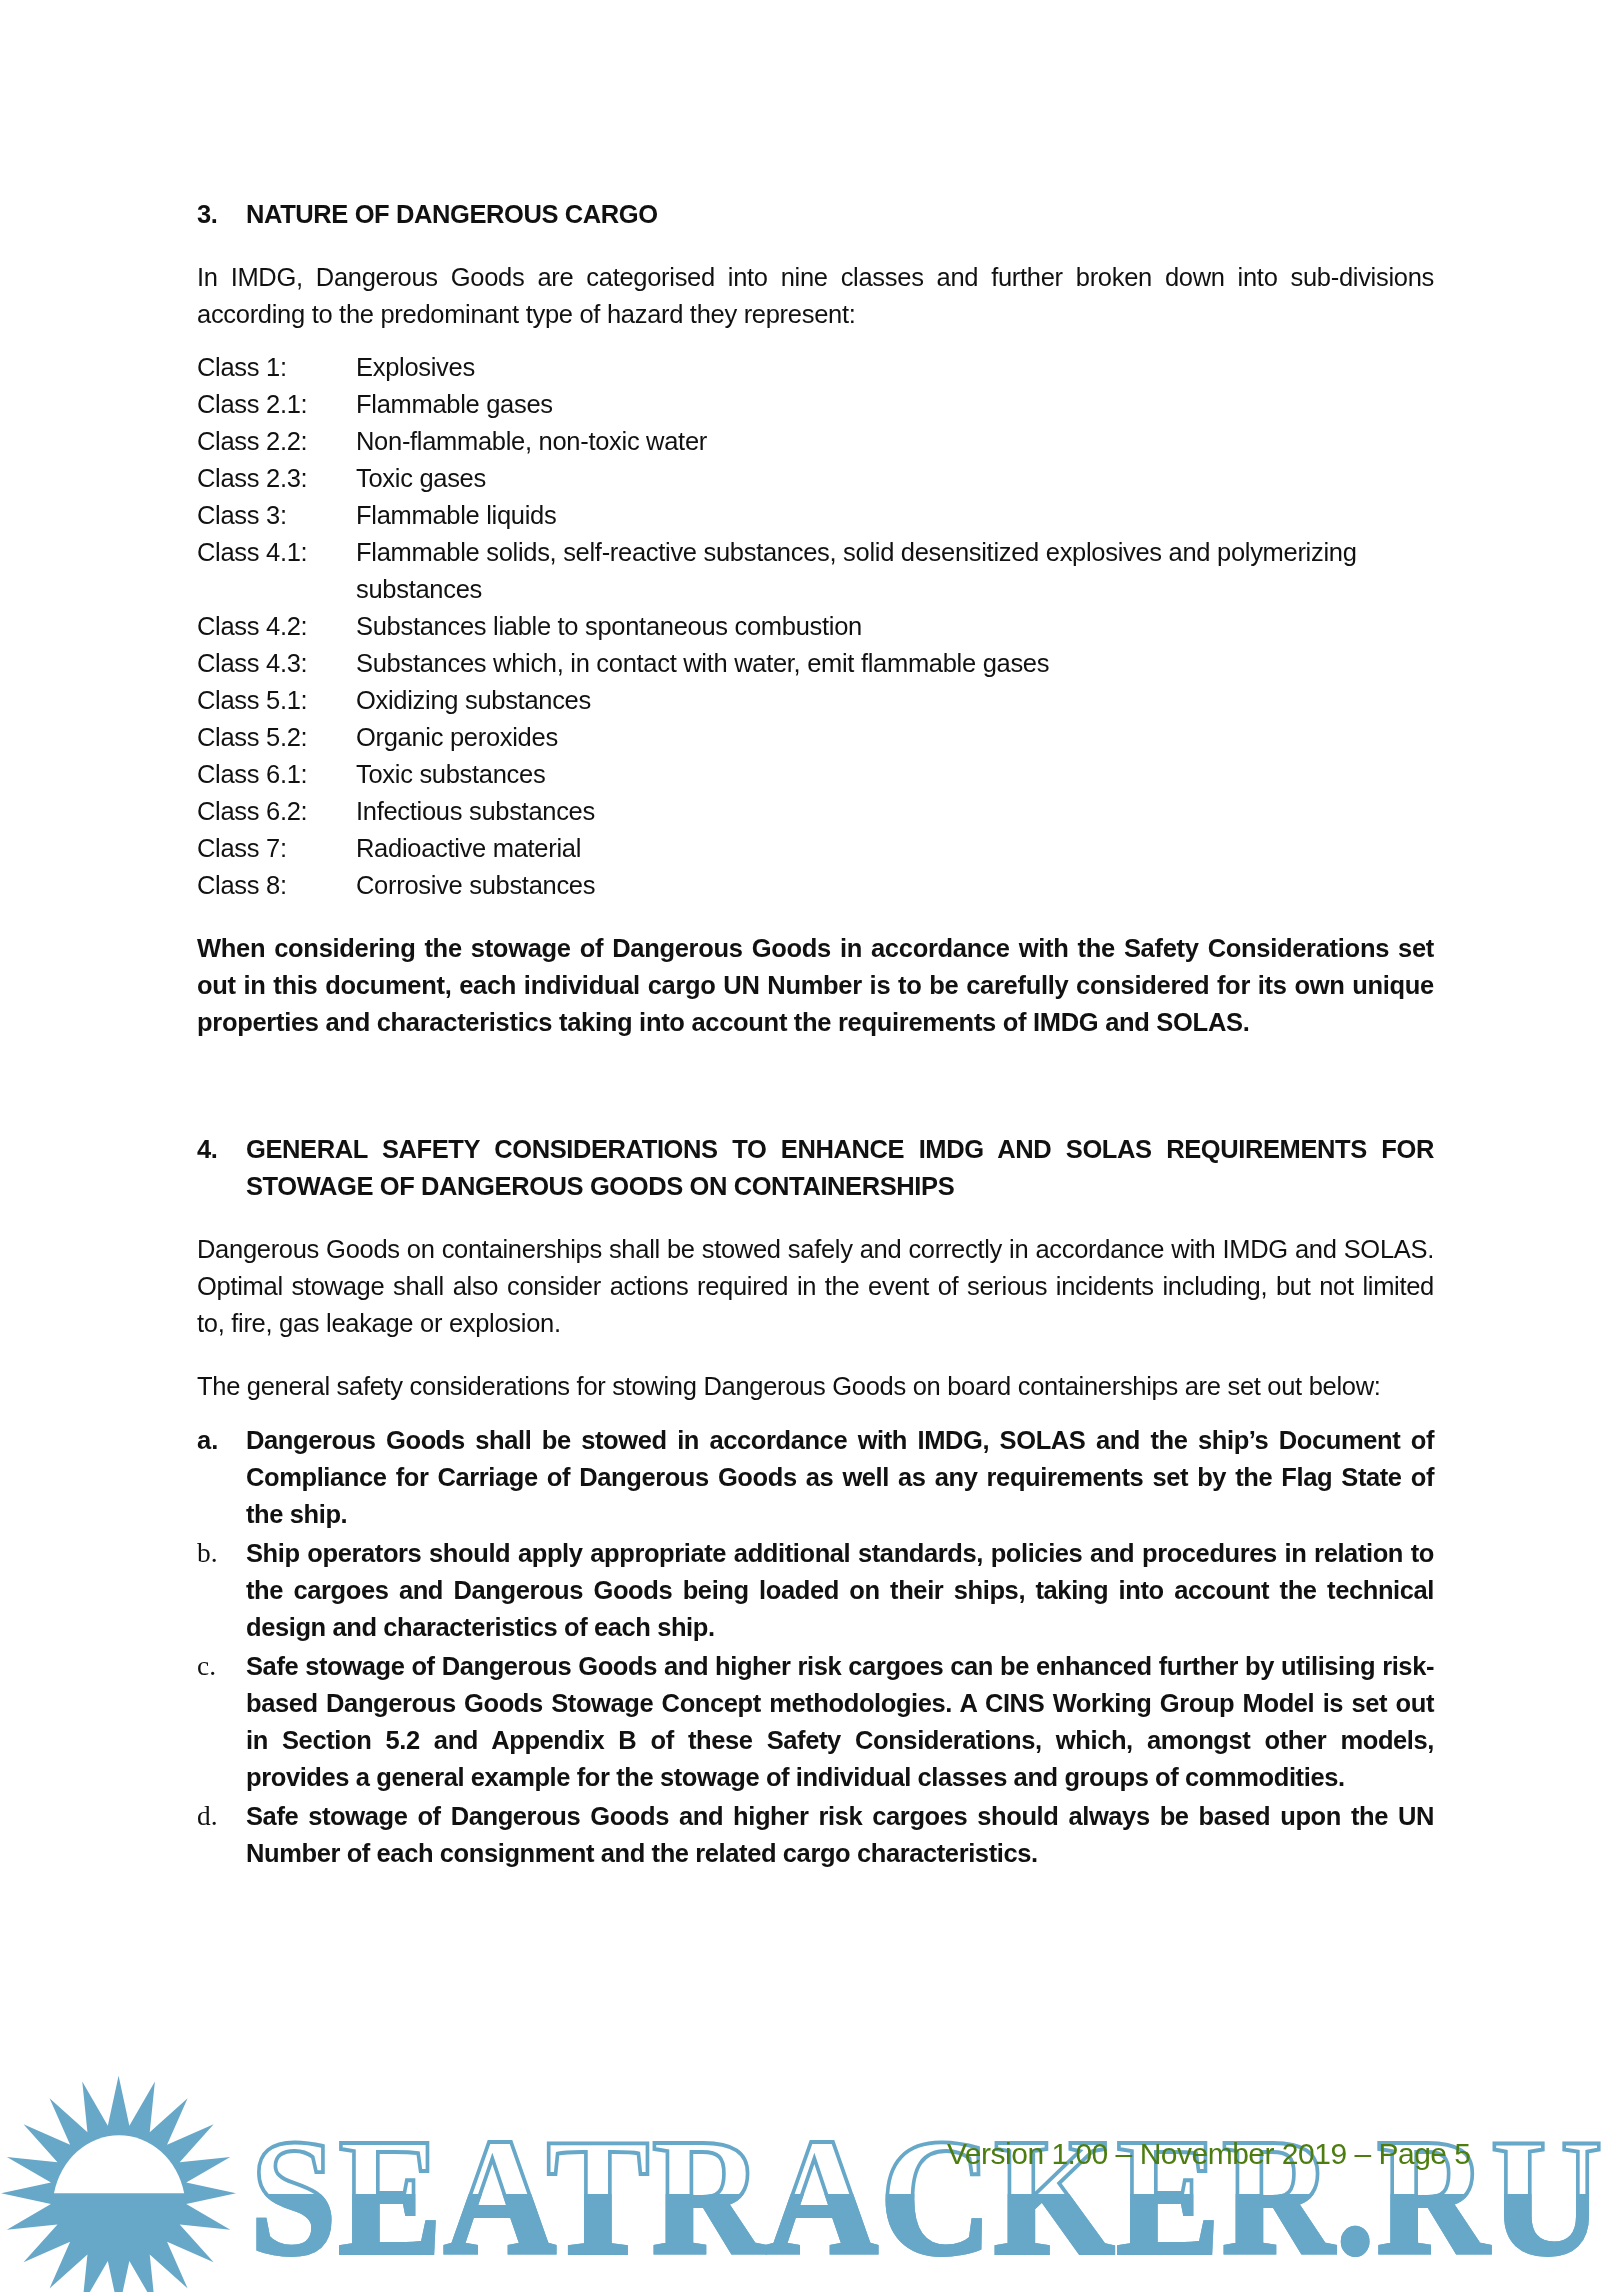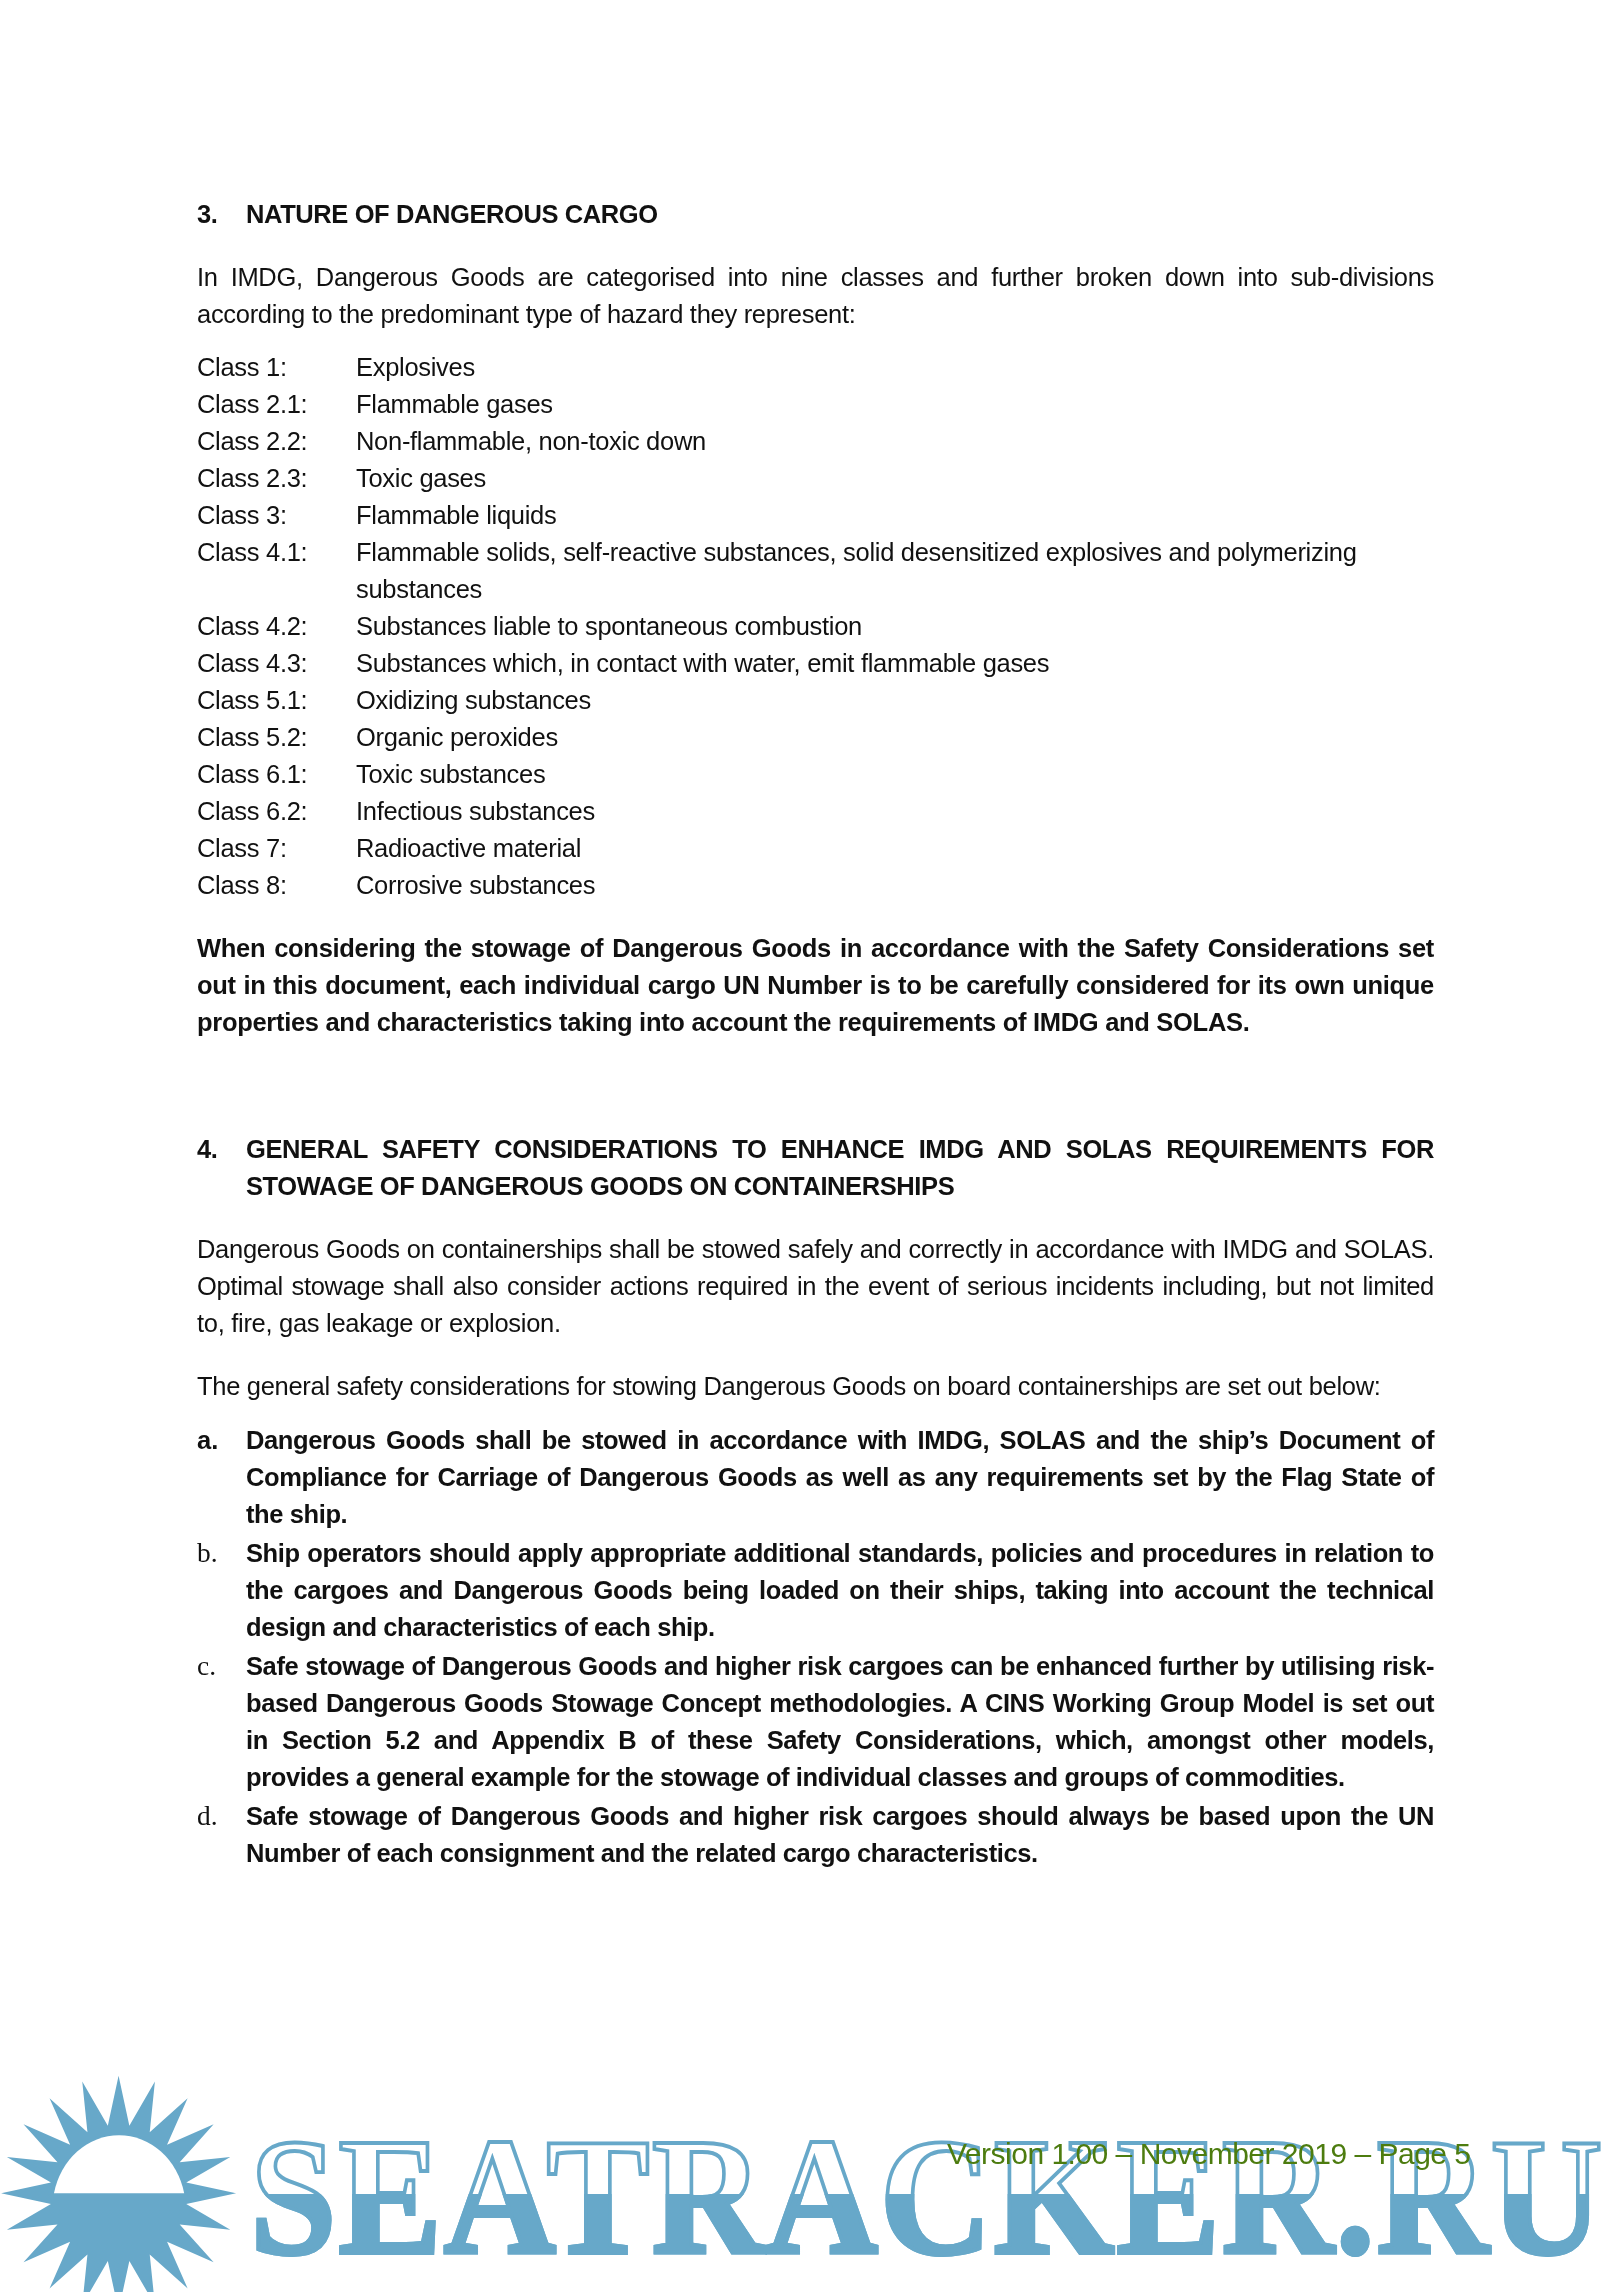--- a/index.html
+++ b/index.html
@@ -67,21 +67,21 @@
         <div class="class-row">
           <span class="cl">Class 1:</span>
           <span class="cd">Explosives</span>
         </div>
         <div class="class-row">
           <span class="cl">Class 2.1:</span>
           <span class="cd">Flammable gases</span>
         </div>
         <div class="class-row">
           <span class="cl">Class 2.2:</span>
-          <span class="cd">Non-flammable, non-toxic down</span>
+          <span class="cd">Non-flammable, non-toxic water</span>
         </div>
         <div class="class-row">
           <span class="cl">Class 2.3:</span>
           <span class="cd">Toxic gases</span>
         </div>
         <div class="class-row">
           <span class="cl">Class 3:</span>
           <span class="cd">Flammable liquids</span>
         </div>
         <div class="class-row">

